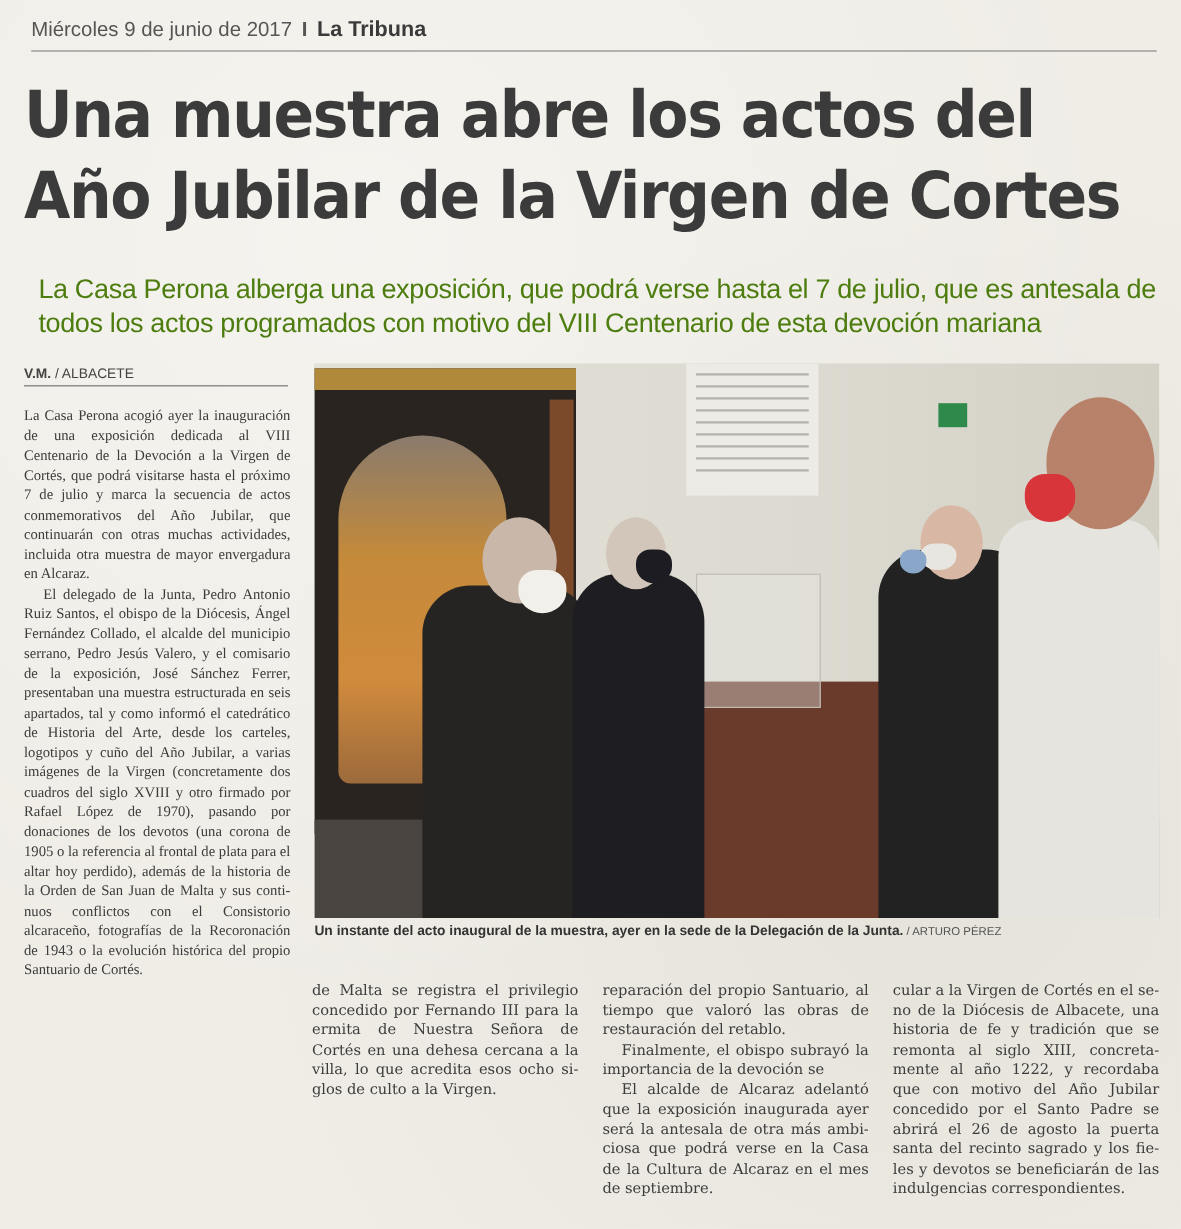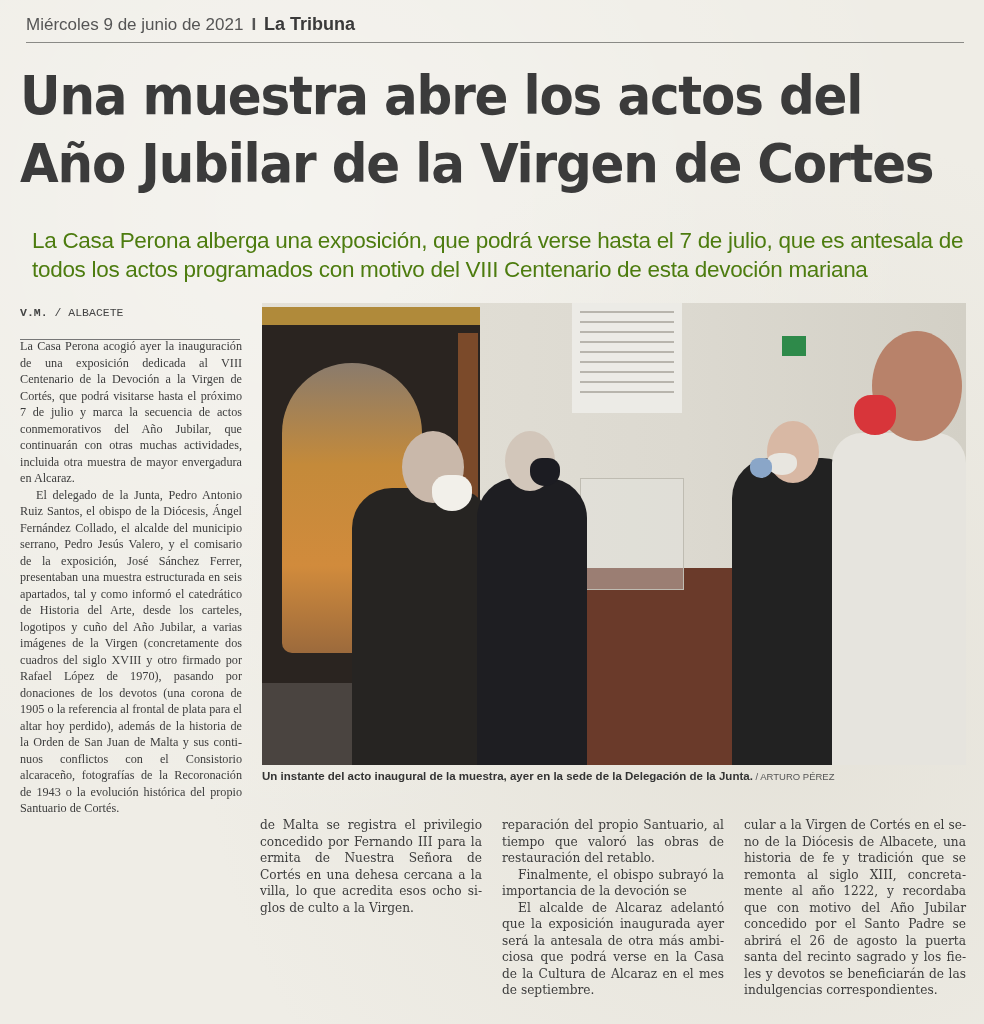--- a/index.html
+++ b/index.html
@@ -28,22 +28,22 @@
     transform:scaleY(1.08); transform-origin:top left;
   }
   .subhead {
     position:absolute; left:20px; top:214px; width:960px;
     font-family:Liberation Sans, sans-serif;
     font-size:22.5px; line-height:29px; color:#4d7c0f;
     letter-spacing:-0.3px; margin:12px;
   }
   .byline {
     position:absolute; left:20px; top:306px; width:220px;
-    font-family:Liberation Mono, monospace; font-size:11.5px;
-    border-bottom:1px solid #777; padding-bottom:20px; color:#444;
+    font-family:Liberation Sans, sans-serif; font-size:11.5px;
+    border-bottom:1px solid #777; padding-bottom:3px; color:#444;
   }
   .byline b { font-weight:bold; }
   .col {
     position:absolute;
     font-family:"DejaVu Serif", serif;
     font-size:12.2px; line-height:16.5px; color:#3c3c3c;
     text-align:justify; hyphens:manual;
   }
   .col p { margin:0; text-indent:0; }
   .col p.ind { text-indent:16px; }
@@ -78,21 +78,21 @@
     position:absolute; left:262px; top:770px; width:704px;
     font-family:"Liberation Sans", sans-serif; font-size:11.5px; color:#333;
   }
   .caption b { font-weight:bold; }
   .caption .credit { font-size:9.5px; color:#555; }
 </style>
 </head>
 <body>
 
 <div class="header">
-  <span class="date">Miércoles 9 de junio de 2021</span><span class="sep">I</span><span class="paper">La Tribuna</span>
+  <span class="date">Miércoles 9 de junio de 2017</span><span class="sep">I</span><span class="paper">La Tribuna</span>
 </div>
 
 <h1 class="headline">
   <span>Una muestra abre los actos del</span><br>
   <span>Año Jubilar de la Virgen de Cortes</span>
 </h1>
 
 <p class="subhead">La Casa Perona alberga una exposición, que podrá verse hasta el 7 de julio, que es antesala de todos los actos programados con motivo del VIII Centenario de esta devoción mariana</p>
 
 <div class="byline">

